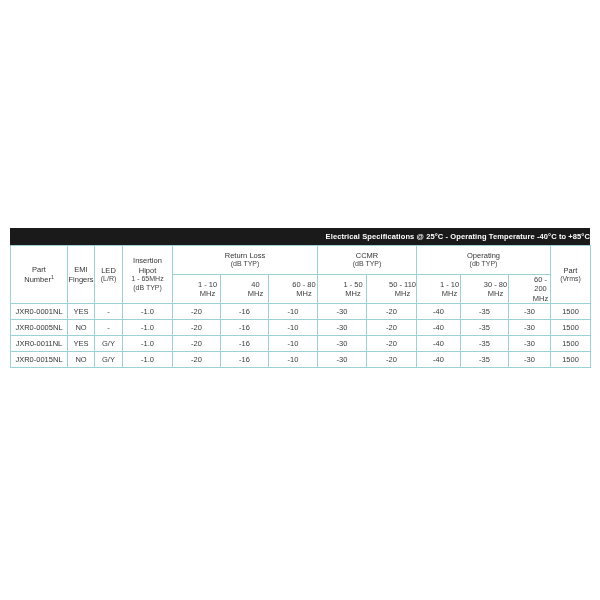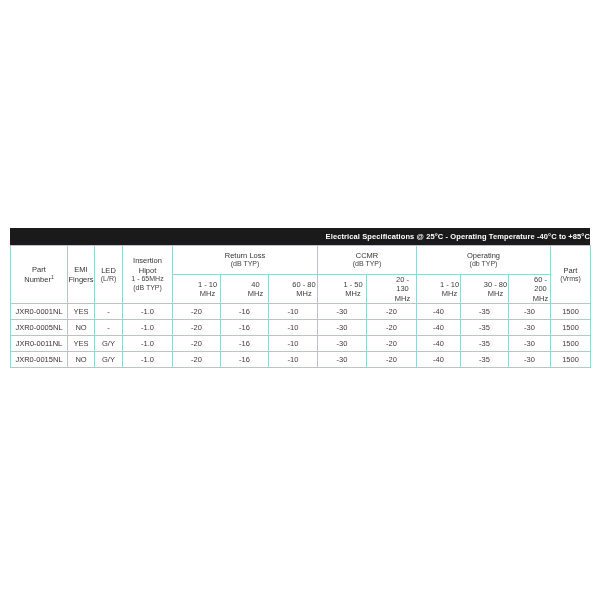--- a/index.html
+++ b/index.html
@@ -99,21 +99,21 @@
         </th>
         <th>
           <div>60 - 80</div>
           <div>MHz</div>
         </th>
         <th>
           <div>1 - 50</div>
           <div>MHz</div>
         </th>
         <th>
-          <div>20 - 130</div>
+          <div>50 - 110</div>
           <div>MHz</div>
         </th>
         <th>
           <div>1 - 10</div>
           <div>MHz</div>
         </th>
         <th>
           <div>30 - 80</div>
           <div>MHz</div>
         </th>

